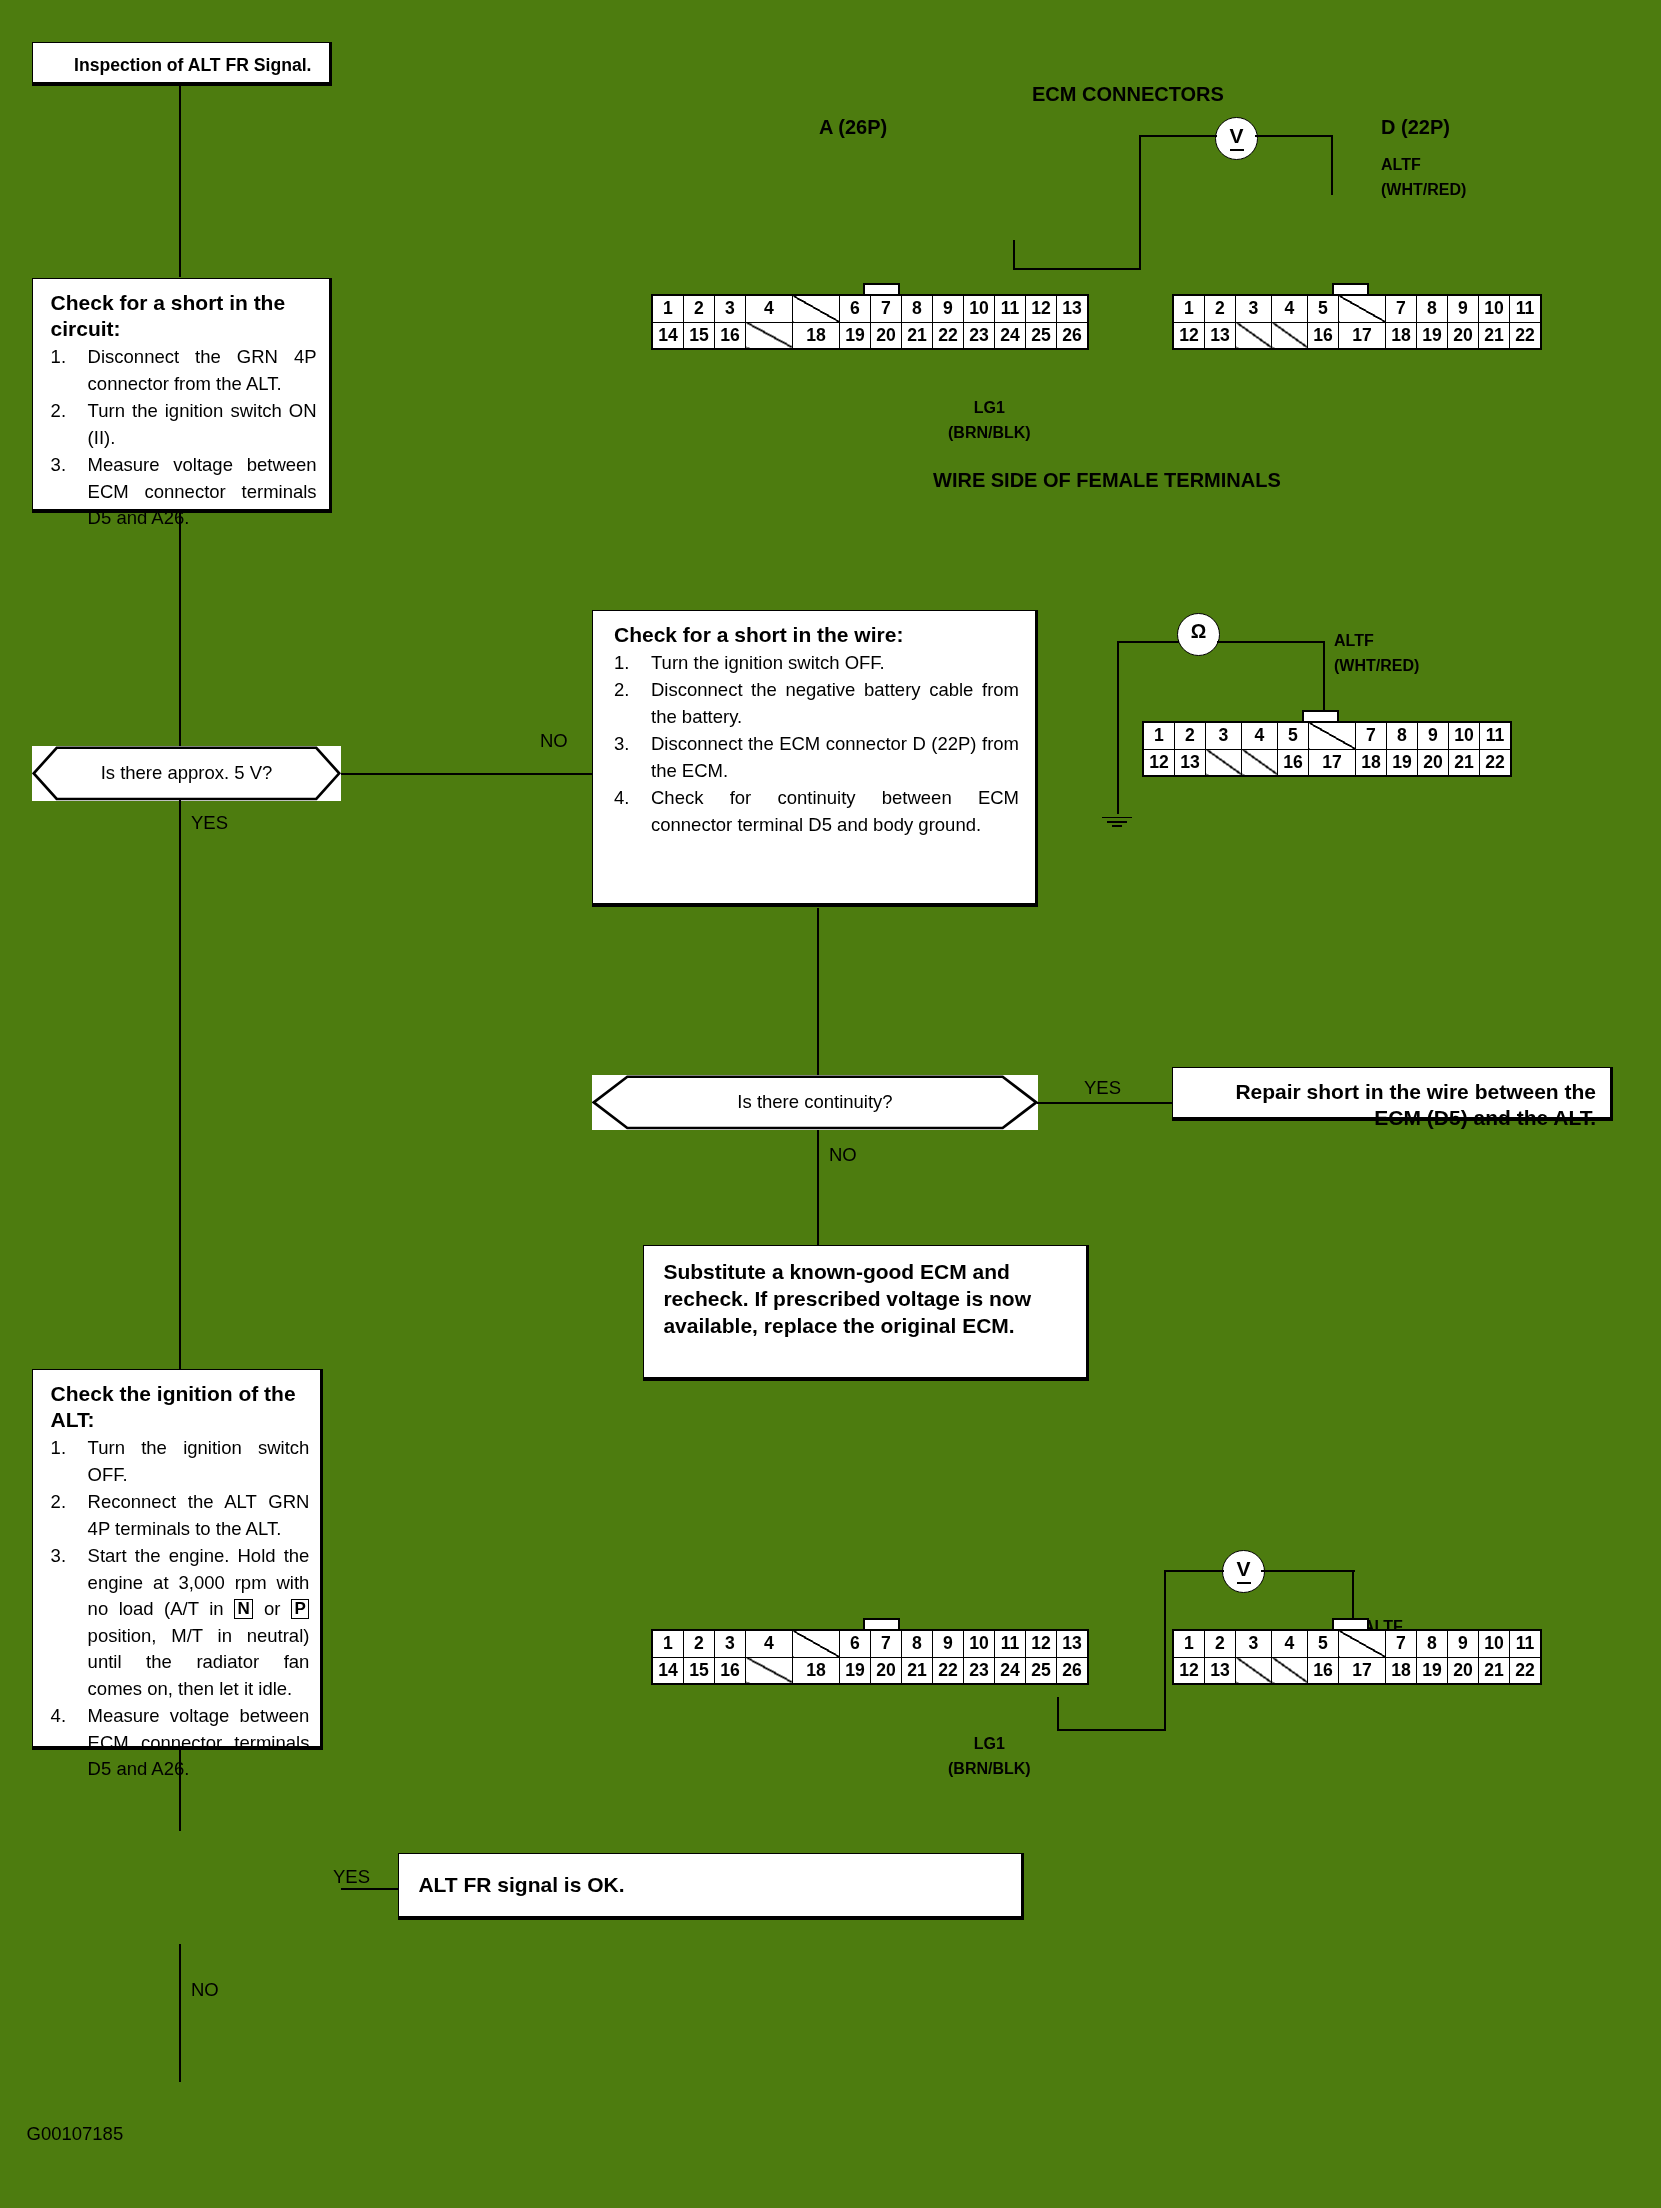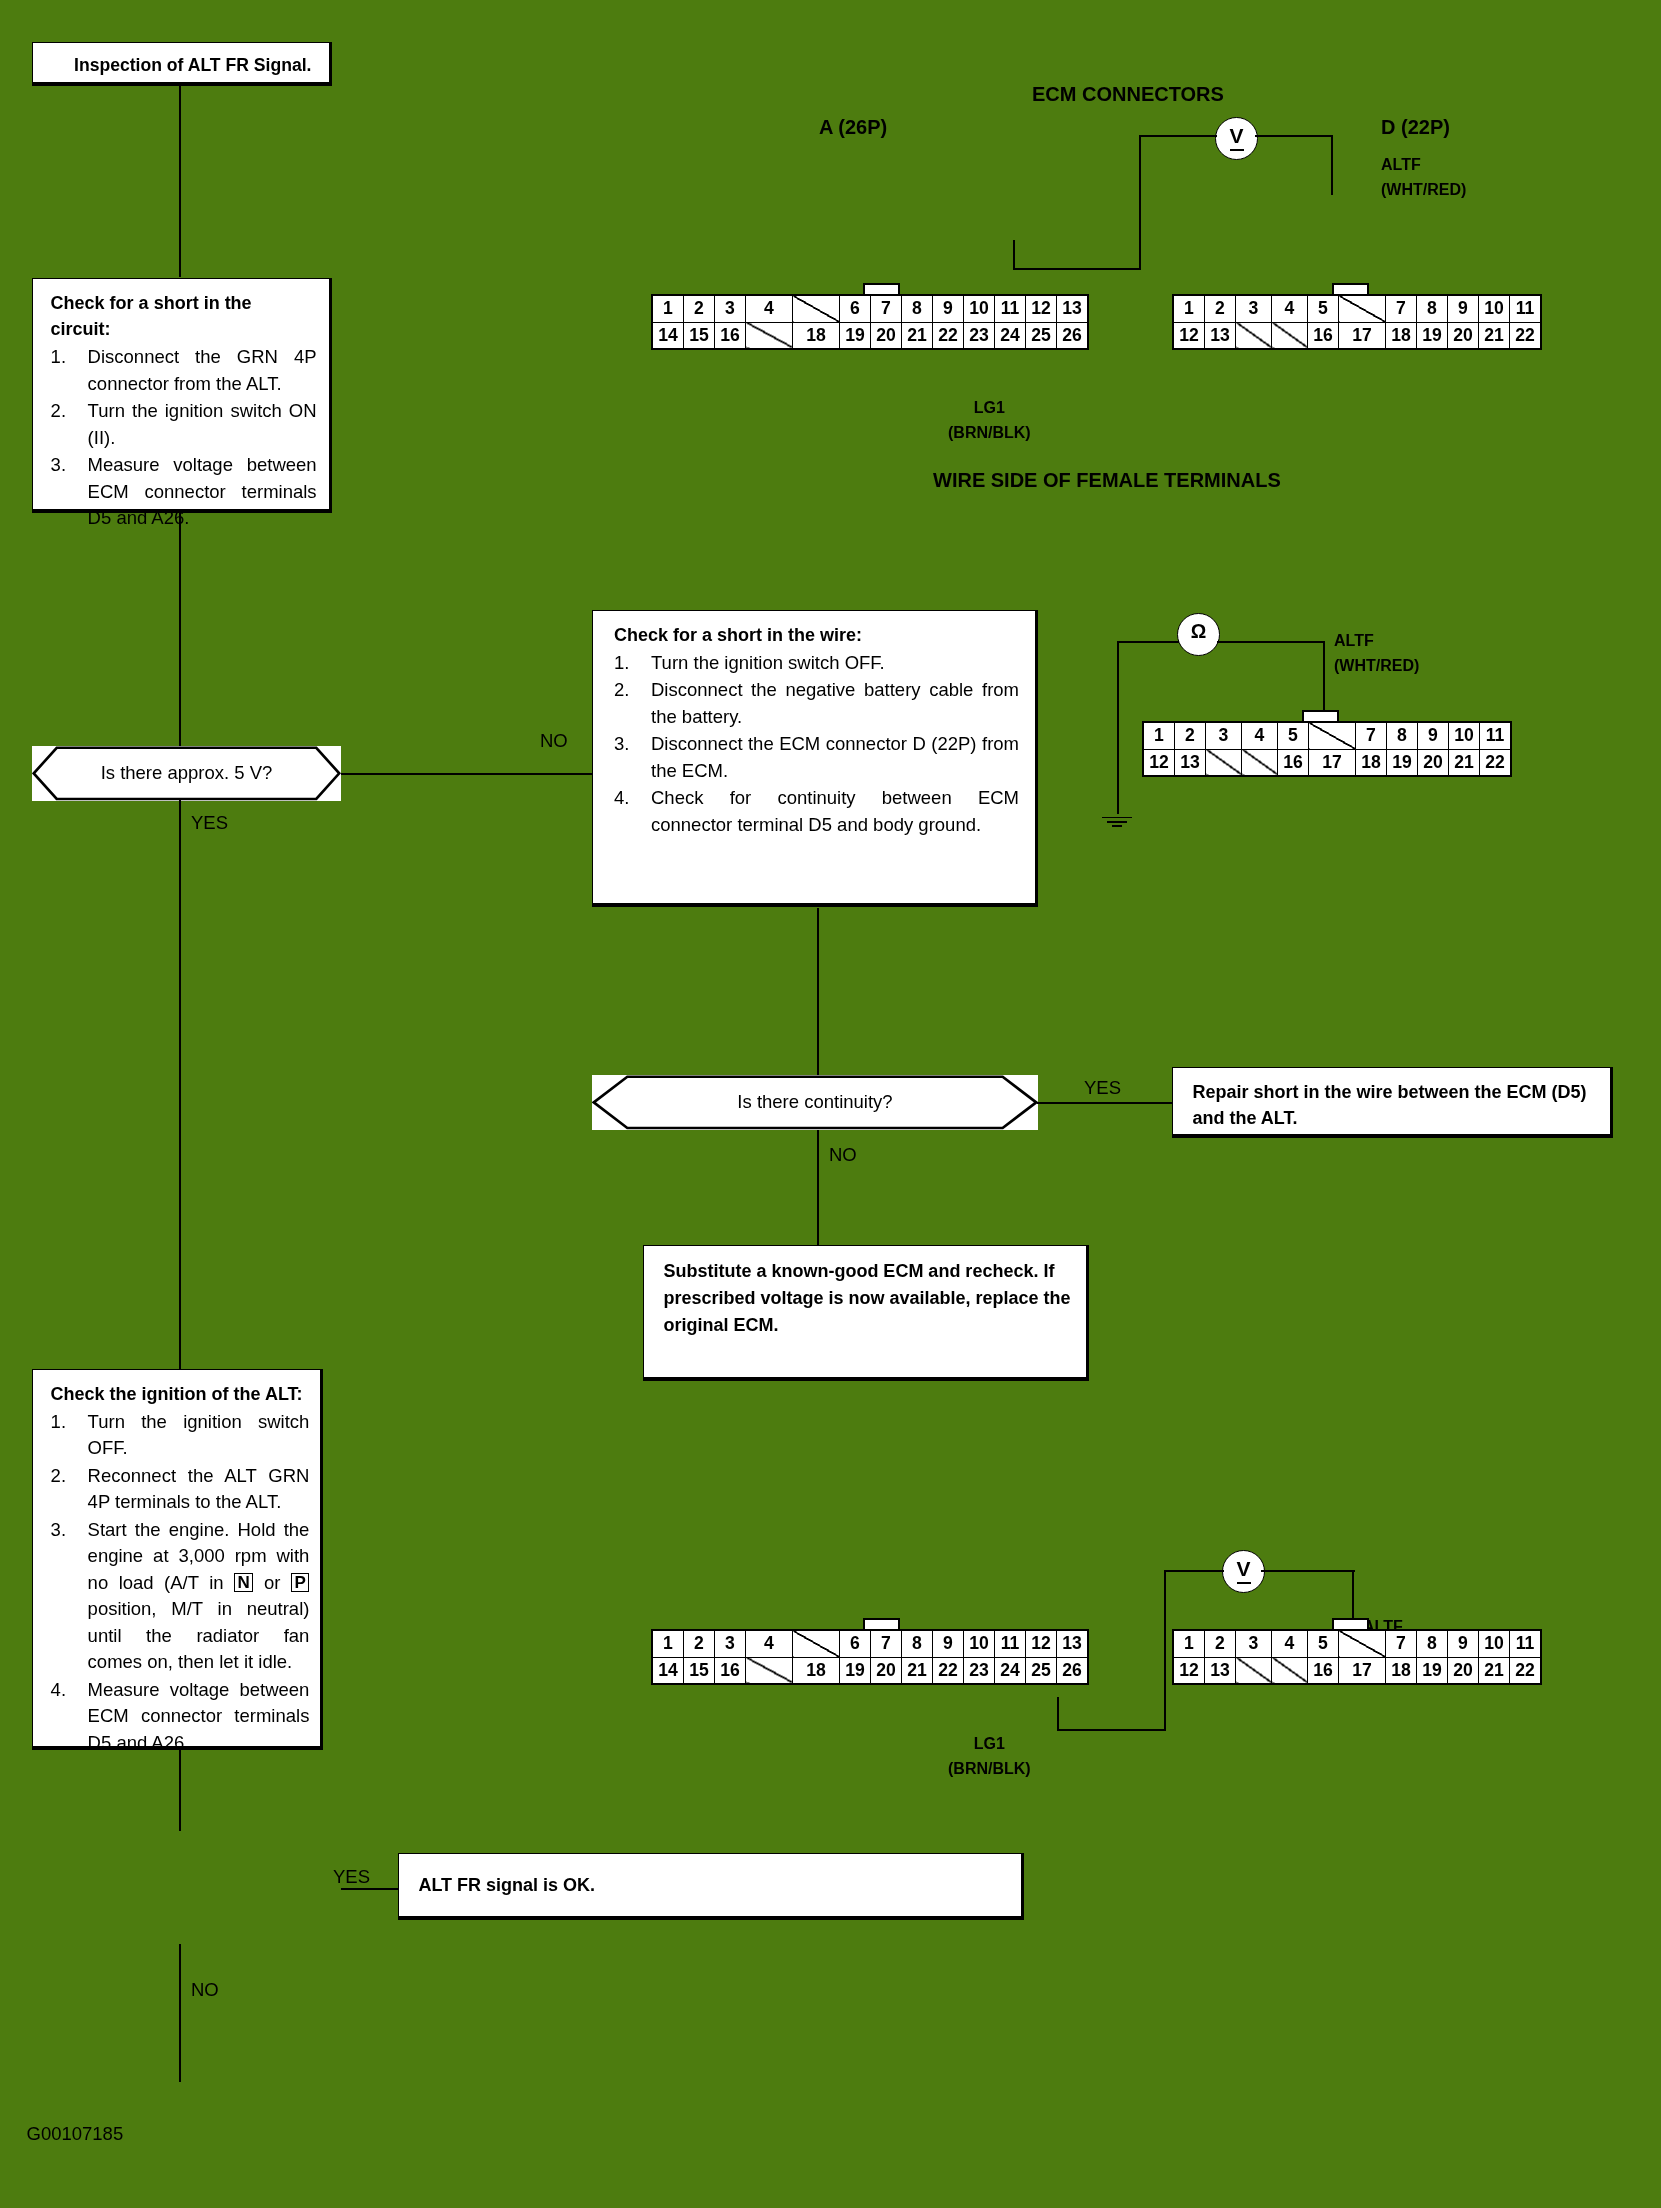--- a/index.html
+++ b/index.html
@@ -19,21 +19,21 @@
 
   
   .box{
     position:absolute;
     border:1.8px solid #000;
     background:#fff;
     box-sizing:border-box;
   }
   .box.thickbottom{ border-bottom-width:4.4px; border-right-width:3.5px;}
   .boxtext{
-    font-size:18px;
+    font-size:21px;
     line-height:26.5px;
   }
   .bold{ font-weight:bold; }
 
   
   ol.steps{
     margin:1.8px 0 0 0;
     padding:0;
     list-style:none;
   }
@@ -410,21 +410,21 @@
     <svg class="hexbg" viewBox="0 0 505 62" preserveAspectRatio="none">
       <polygon points="40,2 465,2 503,31 465,60 40,60 2,31" fill="#ffffff" stroke="#000000" stroke-width="3"></polygon>
     </svg>
     <span class="hexlabel">Is there continuity?</span>
   </div>
   <div class="branch" style="left:1084px; top:1077px;">YES</div>
   <div class="branch" style="left:829px; top:1144px;">NO</div>
   <div class="hline" style="left:1037px; top:1102px; width:135px;"></div>
   <div class="vline" style="left:817px; top:1130px; height:115px;"></div>
 
-  <div class="box thickbottom" style="left:1172px; top:1067px; width:441px; height:71px; padding:10.6px 14px 0 19.4px;">
+  <div class="box thickbottom" style="left:1172px; top:1067px; width:441px; height:54px; padding:10.6px 14px 0 19.4px;text-align:right;">
     <div class="boxtext bold" style="line-height:26.5px;">Repair short in the wire between the ECM (D5) and the ALT.</div>
   </div>
 
   <div class="box thickbottom" style="left:624px; top:1245px; width:446px; height:136px; padding:12.4px 14px 0 19.4px;margin-left:19px;">
     <div class="boxtext bold" style="line-height:27px;">Substitute a known-good ECM and recheck. If prescribed voltage is now available, replace the original ECM.</div>
   </div>
 
   <div class="box thickbottom" style="left:32px; top:1369px; width:291px; height:381px; padding:10.6px 10.6px 0 17.6px;">
     <div class="boxtext bold">Check the ignition of the ALT:</div>
     <ol class="steps">

